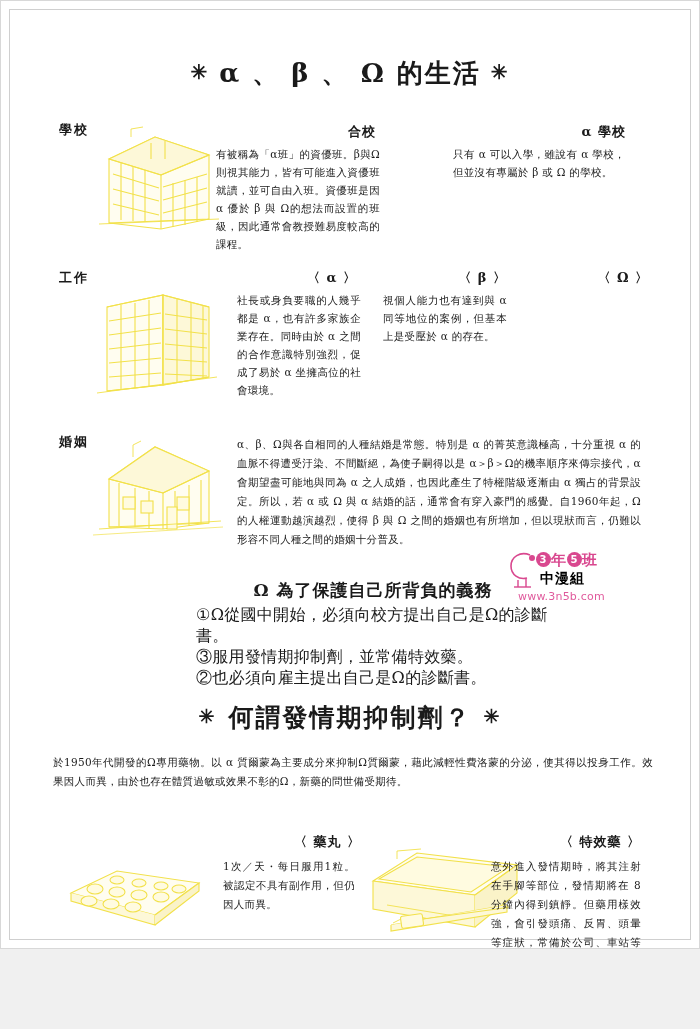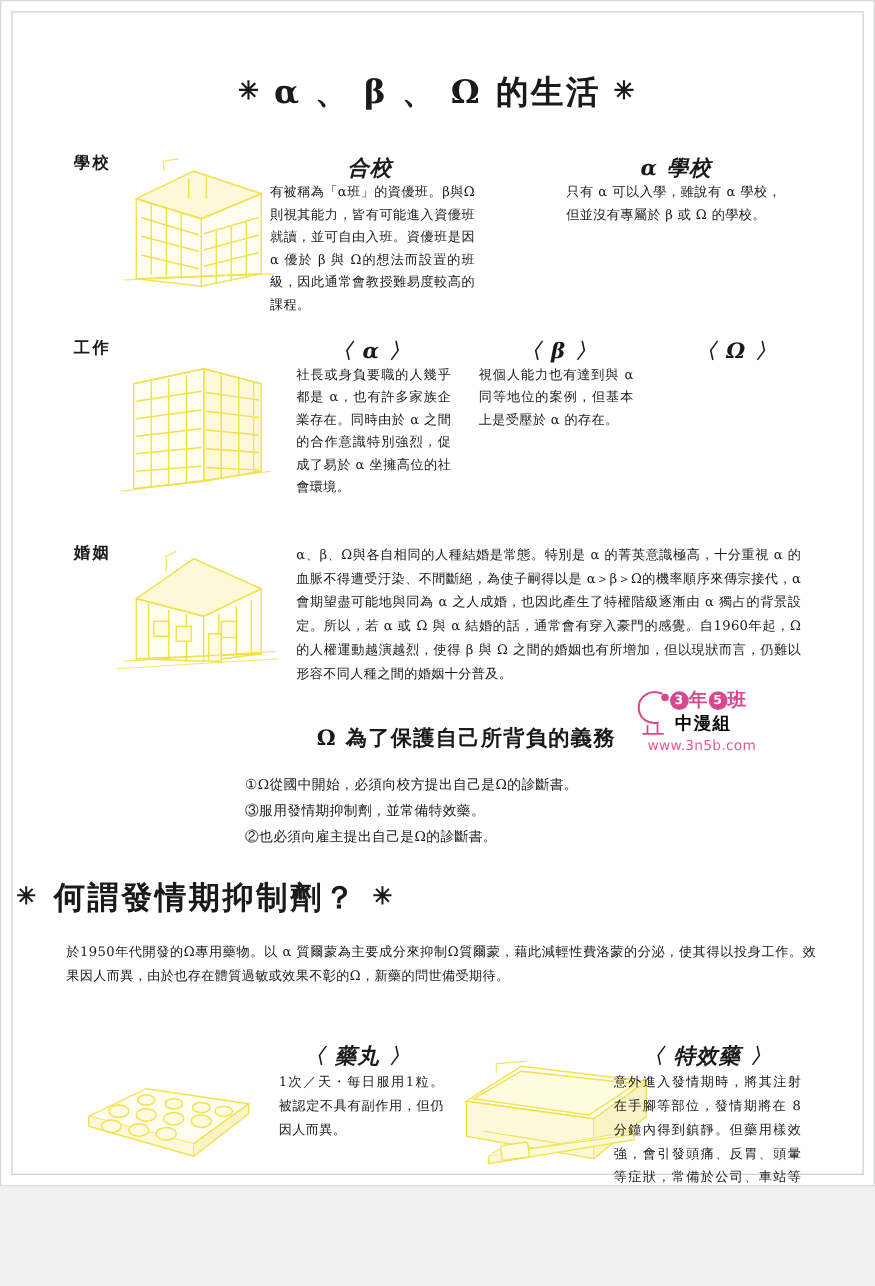--- a/index.html
+++ b/index.html
@@ -38,20 +38,21 @@
   }
   .main-title .star {
     font-size: 20px;
     vertical-align: 3px;
     padding: 0 10px;
   }
   .section-title-2 {
     position: absolute;
     top: 700px;
     left: 0; right: 0;
+    text-align: center;
     font-family: "DejaVu Serif", "Liberation Serif", serif;
     font-size: 25px;
     font-weight: bold;
     letter-spacing: 2px;
   }
   .section-title-2 .star {
     font-size: 19px;
     vertical-align: 3px;
     padding: 0 12px;
   }
@@ -73,45 +74,44 @@
     font-family: "DejaVu Serif", "Liberation Serif", serif;
     font-size: 13px;
     font-weight: bold;
     letter-spacing: 2px;
   }
 
   
   .col-head {
     position: absolute;
     font-family: "DejaVu Serif", "Liberation Serif", serif;
-    font-size: 17px;
-    font-weight: bold;
-    text-align: center;
+    font-size: 13px;
+    font-weight: bold;
+    text-align: right;
     letter-spacing: 1px;
-    font-style: italic;
   }
 
   
   .body-text {
     position: absolute;
     font-family: "DejaVu Serif", "Liberation Serif", serif;
     font-size: 10.5px;
     line-height: 18px;
     text-align: justify;
     letter-spacing: 0.3px;
   }
 
   
   .oblig-list {
     position: absolute;
-    top: 616px;
+    top: 603px;
     left: 195px;
     width: 370px;
     font-family: "DejaVu Serif", "Liberation Serif", serif;
-    font-size: 11px;
+    font-size: 16px;
     line-height: 21px;
     letter-spacing: 0.3px;
   }
 
   
   .intro-2 {
     position: absolute;
     top: 752px;
     left: 52px;
     width: 600px;

